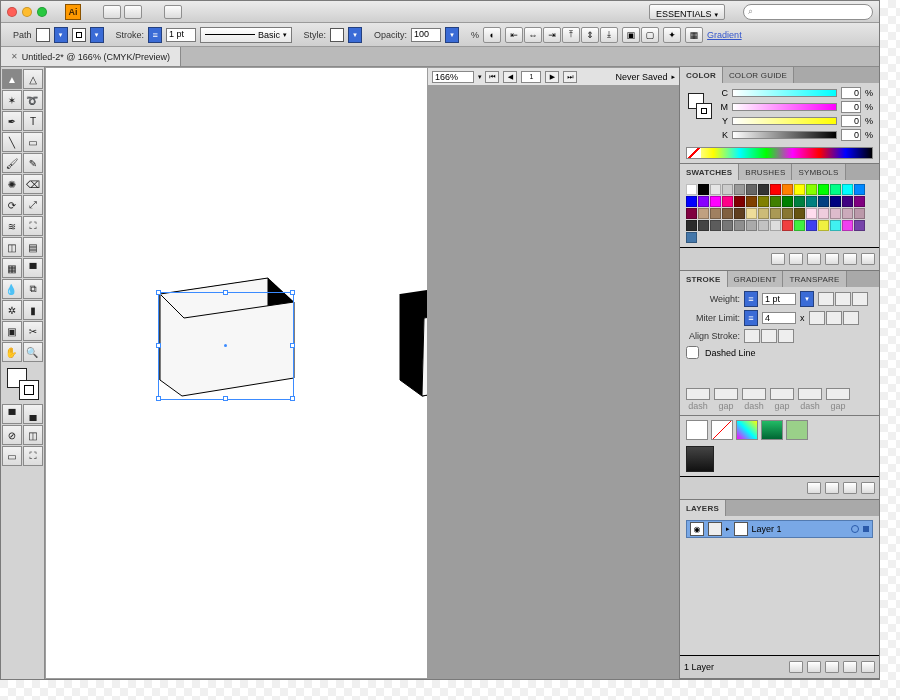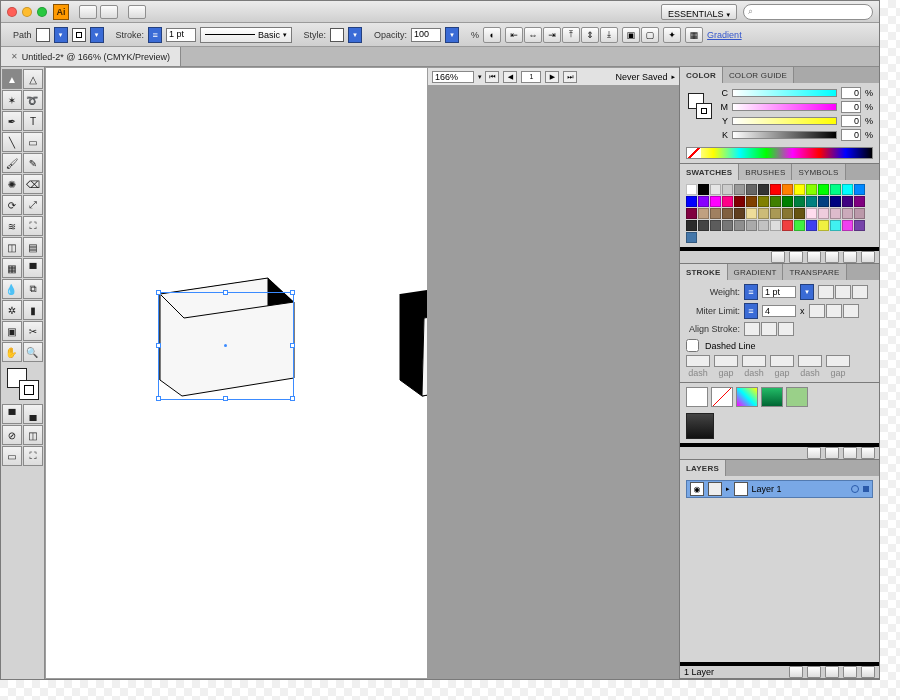--- a/index.html
+++ b/index.html
@@ -4,21 +4,21 @@
 <style>
   * { box-sizing: border-box; margin: 0; padding: 0; font-family: "Helvetica Neue", Arial, sans-serif; font-size: 9px; }
   body { background: #fff; width: 900px; height: 700px; position: relative; overflow: hidden; }
   .checker { position: absolute; inset: 0; background-image:
      linear-gradient(45deg,#f0f0f0 25%,transparent 25%,transparent 75%,#f0f0f0 75%),
      linear-gradient(45deg,#f0f0f0 25%,transparent 25%,transparent 75%,#f0f0f0 75%);
      background-size: 16px 16px; background-position: 0 0, 8px 8px; }
   .app-chrome { position: absolute; left: 0; top: 0; width: 880px; height: 680px; display: flex; flex-direction: column; background: #d9d9d9; border: 1px solid #7a7a7a; }
 
   
-  .titlebar { height: 22px; background: linear-gradient(#ececec,#cfcfcf); border-bottom: 1px solid #9a9a9a; display: flex; align-items: center; padding: 0 6px; gap: 6px; }
+  .titlebar { height: 22px; background: linear-gradient(#ececec,#cfcfcf); border-bottom: 1px solid #9a9a9a; display: flex; align-items: center; padding: 0 6px; gap: 18px; }
   .traffic { display: flex; gap: 5px; }
   .traffic span { width: 10px; height: 10px; border-radius: 50%; display: inline-block; border: 1px solid rgba(0,0,0,.2); }
   .tl-red { background: #ff5f57; } .tl-yellow { background: #febc2e; } .tl-green { background: #28c840; }
   .app-logo { width: 16px; height: 16px; background: #ff9a00; border: 1px solid #8a5200; display: inline-flex; align-items: center; justify-content: center; color: #4a2a00; font-weight: bold; }
   .titlebar .seg { display: flex; gap: 3px; margin-left: 4px; }
   .seg button { width: 18px; height: 14px; background: linear-gradient(#fdfdfd,#dcdcdc); border: 1px solid #8f8f8f; border-radius: 2px; }
   .spacer { flex: 1; }
   .ess-btn { height: 16px; padding: 0 6px; background: linear-gradient(#fdfdfd,#dcdcdc); border: 1px solid #8f8f8f; border-radius: 2px; display: inline-flex; align-items: flex-end; gap: 3px; }
   .searchbox { height: 16px; width: 130px; background: #fff; border: 1px solid #8f8f8f; border-radius: 8px; display: flex; align-items: center; padding: 0 4px; gap: 3px; color: #888; }
 
@@ -62,21 +62,21 @@
   .nav-btn { width: 14px; height: 12px; border: 1px solid #888; background: #efefef; display: inline-flex; align-items: center; justify-content: center; font-size: 7px; }
 
   
   .panels { width: 200px; background: #c9c9c9; border-left: 1px solid #7a7a7a; display: flex; flex-direction: column; overflow: hidden; }
   .panel { border-bottom: 1px solid #7a7a7a; background: #d5d5d5; }
   .tabs { display: flex; height: 16px; }
   .tab { padding: 2px 6px; background: #bcbcbc; border-right: 1px solid #8a8a8a; color: #333; text-transform: uppercase; font-size: 8px; letter-spacing: .2px; display: flex; align-items: center; }
   .tab.active { background: #d5d5d5; font-weight: bold; }
   .tab-gap { flex: 1; background: #a9a9a9; }
   .panel-body { padding: 4px 6px; background: #d5d5d5; }
-  .panel-foot { height: 16px; background: #cfcfcf; border-top: 4px solid #000000; display: flex; align-items: center; gap: 4px; padding: 0 4px; justify-content: flex-end; }
+  .panel-foot { height: 23px; background: #cfcfcf; border-top: 1px solid #000000; display: flex; align-items: center; gap: 4px; padding: 0 4px; justify-content: flex-end; }
   .mini-icon { width: 14px; height: 12px; border: 1px solid #8a8a8a; background: linear-gradient(#fff,#ddd); border-radius: 1px; }
 
   
   .cmyk-row { display: flex; align-items: center; gap: 4px; margin-bottom: 2px; }
   .cmyk-row .ch { width: 8px; text-align: right; }
   .cmyk-row .bar { flex: 1; height: 8px; border: 1px solid #888; position: relative; }
   .cmyk-row .val { width: 20px; border: 1px solid #888; background: #fff; text-align: right; padding: 0 1px; }
   .spectrum { height: 12px; background: linear-gradient(90deg, #fff, #ff0, #0ff, #0f0, #f0f, #f00, #00f, #000); margin-top: 4px; border: 1px solid #888; position: relative; }
   .spectrum::before { content: ""; position: absolute; left: 0; top: 0; bottom: 0; width: 14px; background: linear-gradient(135deg, #fff 45%, #f00 45%, #f00 55%, #fff 55%); }
 
@@ -84,21 +84,21 @@
   .swatch-grid { display: grid; grid-template-columns: repeat(15, 11px); gap: 1px; }
   .sw { width: 11px; height: 11px; border: 1px solid rgba(0,0,0,.25); }
 
   
   .stroke-row { display: flex; align-items: center; gap: 4px; margin-bottom: 3px; }
   .stroke-row label { width: 54px; text-align: right; color: #333; }
   .stroke-row .field { width: 34px; height: 12px; border: 1px solid #888; background: #fff; padding: 0 2px; }
   .toggle-set { display: flex; gap: 1px; }
   .toggle { width: 16px; height: 14px; border: 1px solid #888; background: #eee; }
   .dash-row { display: flex; gap: 4px; margin-top: 2px; }
-  .dash-row .d { width: 24px; text-align: center; }
+  .dash-row .d { width: 24px; text-align: center; margin-top: 26px; }
   .dash-row .d .box { height: 12px; border: 1px solid #888; background: #eee; margin-bottom: 1px; }
 
   
   .styles-row { display: flex; gap: 3px; }
   .style-sw { width: 22px; height: 20px; border: 1px solid #888; background: #fff; }
 
   
   .layer-row { display: flex; align-items: center; background: #79a8e6; border: 1px solid #527ab0; height: 18px; gap: 4px; padding: 0 3px; }
   .eye { width: 14px; height: 14px; border: 1px solid #555; background: #fff; display: flex; align-items: center; justify-content: center; font-size: 8px; }
   .layer-thumb { width: 14px; height: 14px; background: #fff; border: 1px solid #555; }

